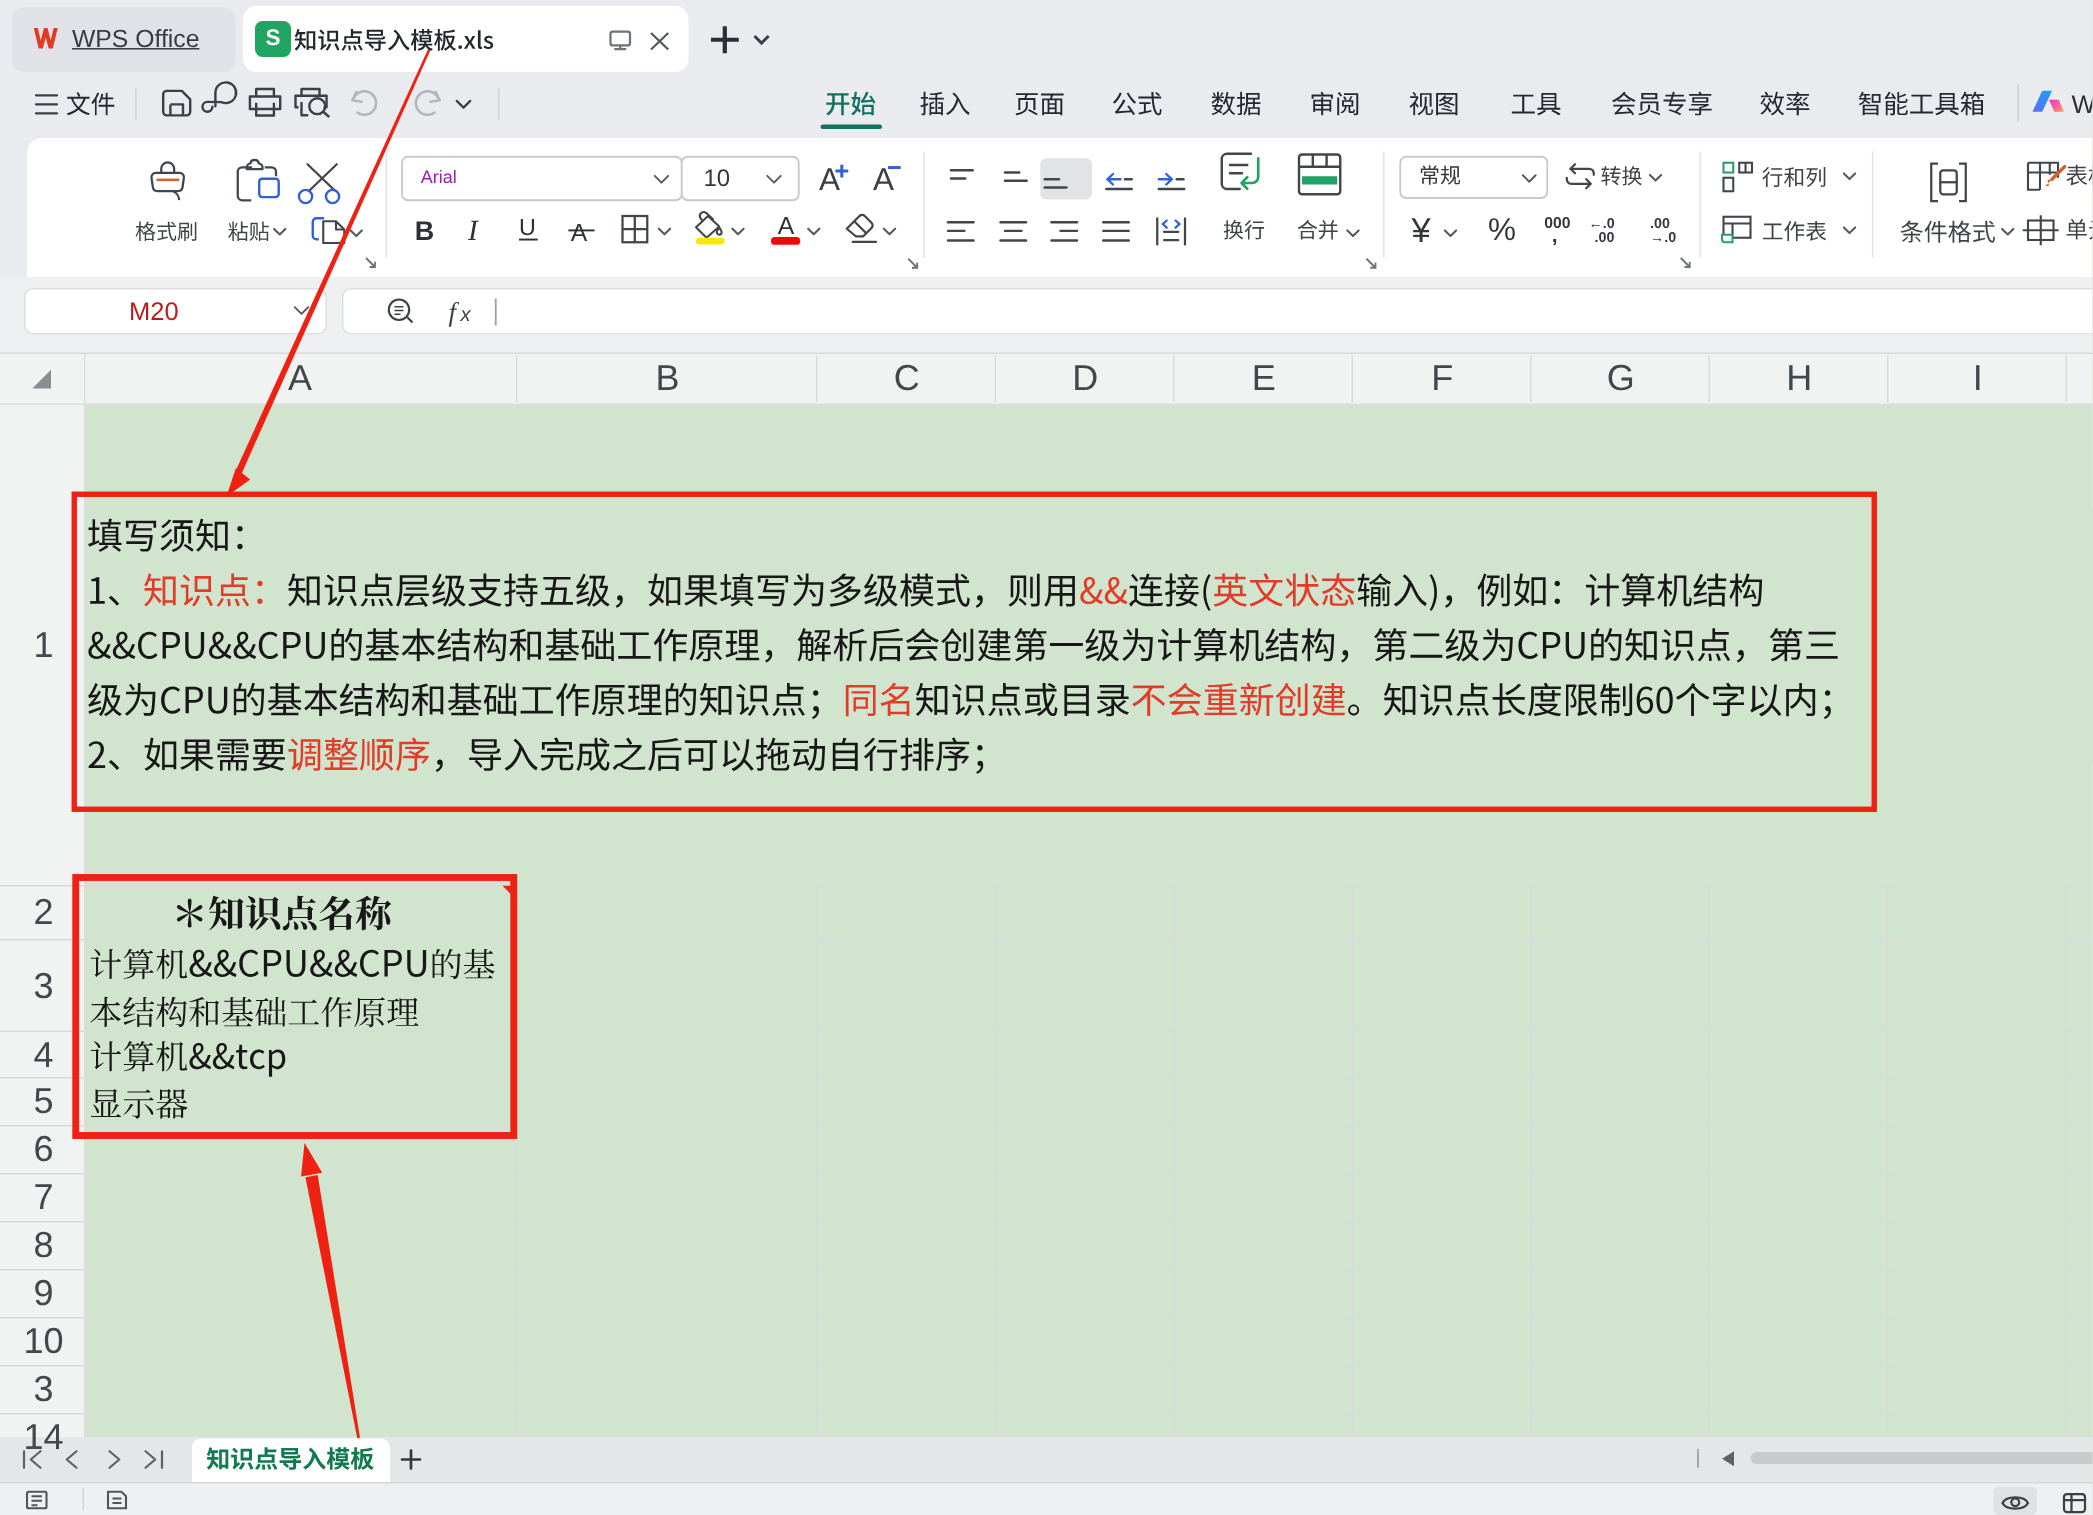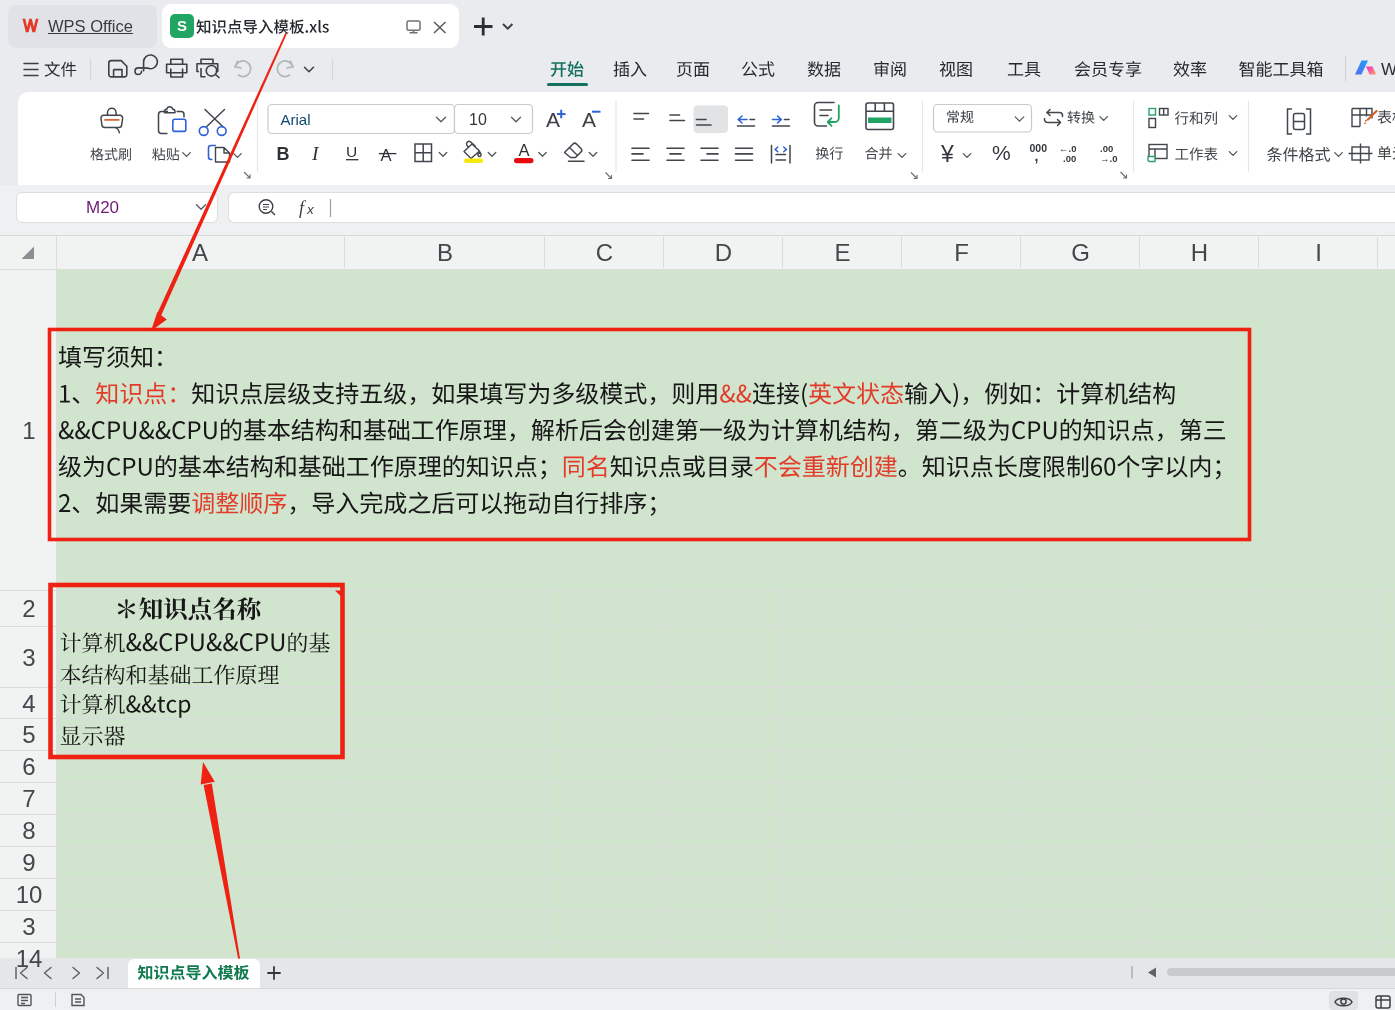--- a/index.html
+++ b/index.html
@@ -25,21 +25,21 @@
       <path d="M434 22 L445.5 33 M445.5 22 L434 33"></path>
     </g>
   <path d="M474 26.5 H492.5 M483.2 17.5 V35.5" stroke="#2b2f33" stroke-width="2.8"></path>
   <path d="M503 24 L507.7 28.7 L512.4 24" stroke="#3c4045" stroke-width="2" fill="none"></path>
 </svg>
 
 <div class="a" style="left:18px;top:92px;width:1377px;height:93px;background:#fff;border-radius:10px 0 0 0;"></div>
 
 <div class="a" style="left:0;top:185px;width:1395px;height:50px;background:#eef0f2"></div>
 <div class="a" style="left:16px;top:192px;width:202px;height:31px;background:#fff;border:1px solid #dcdee0;border-radius:6px;"></div>
-<div class="a" style="left:86px;top:199px;font-size:17px;line-height:1;color:#701a75;">M20</div>
+<div class="a" style="left:86px;top:199px;font-size:17px;line-height:1;color:#b91c1c;">M20</div>
 <div class="a" style="left:228px;top:192px;width:1167px;height:31px;background:#fff;border:1px solid #dcdee0;border-radius:6px 0 0 6px;border-right:none;"></div>
 
 <div class="a" style="left:0;top:235px;width:1395px;height:35px;background:#f1f2f2;border-top:1px solid #d8d9db;"></div>
 
 <div class="a" style="left:0;top:270px;width:56px;height:688px;background:#f1f2f2"></div>
 
 <div class="a" style="left:56px;top:270px;width:1339px;height:688px;background:#d1e4ce"></div>
 <div class="a" style="left:344px;top:590px;width:1px;height:368px;background:#d9dade"></div>
 <div class="a" style="left:544px;top:590px;width:1px;height:368px;background:#d9dade"></div>
 <div class="a" style="left:663px;top:590px;width:1px;height:368px;background:#d9dade"></div>
@@ -872,13 +872,13 @@
 <div class="a" style="left:7px;top:645.5px;width:44px;text-align:center;font-size:24px;line-height:1;color:#42474c">3</div>
 <div class="a" style="left:7px;top:691.5px;width:44px;text-align:center;font-size:24px;line-height:1;color:#42474c">4</div>
 <div class="a" style="left:7px;top:723px;width:44px;text-align:center;font-size:24px;line-height:1;color:#42474c">5</div>
 <div class="a" style="left:7px;top:755px;width:44px;text-align:center;font-size:24px;line-height:1;color:#42474c">6</div>
 <div class="a" style="left:7px;top:787px;width:44px;text-align:center;font-size:24px;line-height:1;color:#42474c">7</div>
 <div class="a" style="left:7px;top:819px;width:44px;text-align:center;font-size:24px;line-height:1;color:#42474c">8</div>
 <div class="a" style="left:7px;top:851px;width:44px;text-align:center;font-size:24px;line-height:1;color:#42474c">9</div>
 <div class="a" style="left:7px;top:883px;width:44px;text-align:center;font-size:24px;line-height:1;color:#42474c">10</div>
 <div class="a" style="left:7px;top:915px;width:44px;text-align:center;font-size:24px;line-height:1;color:#42474c">3</div>
 <div class="a" style="left:7px;top:947px;width:44px;text-align:center;font-size:24px;line-height:1;color:#42474c">14</div>
-<div class="a" style="left:280.5px;top:111px;font-size:15px;color:#0c4a6e">Arial</div>
+<div class="a" style="left:280.5px;top:111px;font-size:12px;color:#a21caf">Arial</div>
 <div class="a" style="left:469px;top:111px;font-size:16px;color:#33373b">10</div>
 </body></html>

